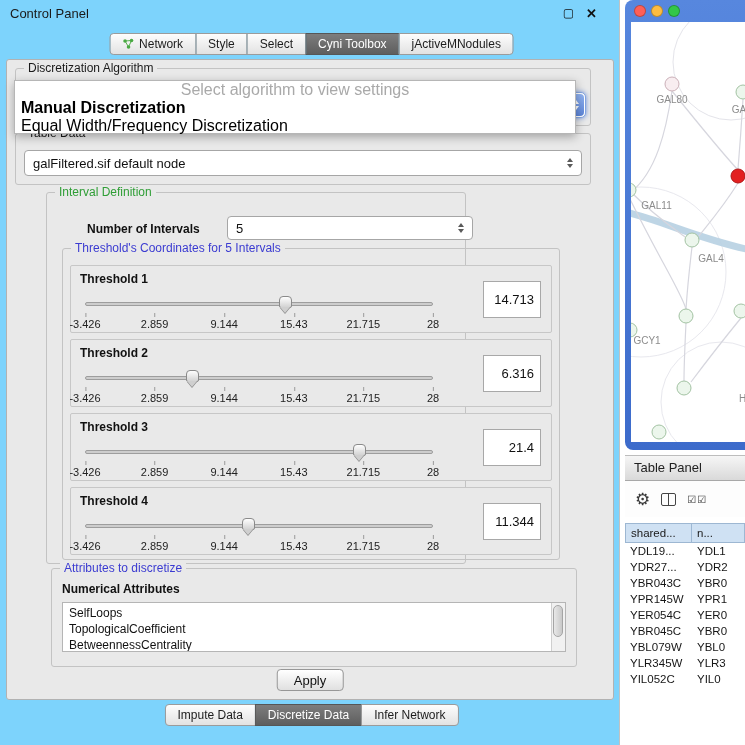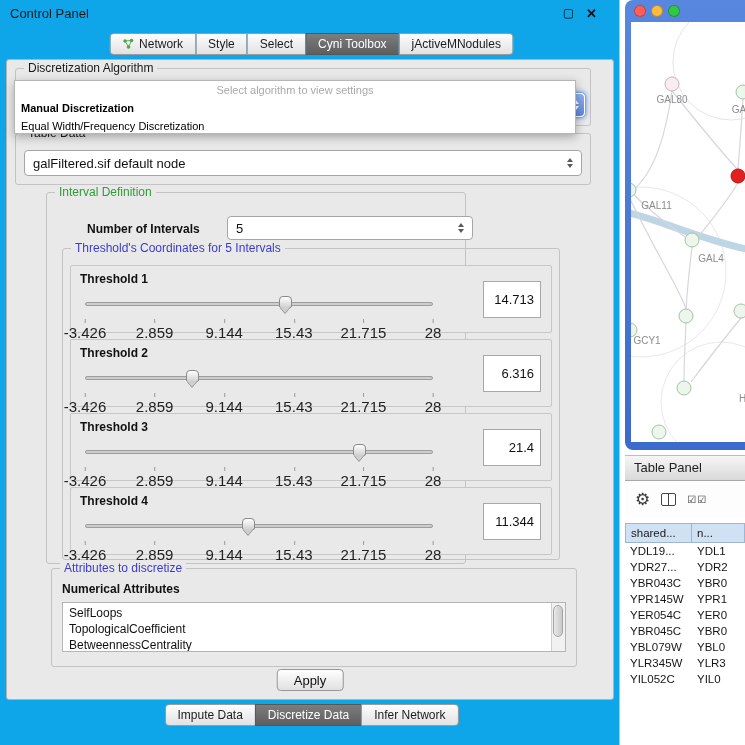--- a/index.html
+++ b/index.html
@@ -1,21 +1,21 @@
 <!DOCTYPE html>
 <html><head>
 <meta charset="utf-8">
 <style>
   *{margin:0;padding:0;box-sizing:border-box;}
   html,body{width:745px;height:745px;overflow:hidden;}
   body{font-family:"Liberation Sans",sans-serif;background:#fff;-webkit-font-smoothing:antialiased;}
   .stage{position:relative;width:745px;height:745px;background:#fff;overflow:hidden;}
 
   
-  .cp{position:absolute;left:0;top:0;width:620px;height:745px;background:#0ea5e9;border-right:1px solid #c2c2c2;}
+  .cp{position:absolute;left:0;top:0;width:620px;height:745px;background:#7dd3fc;border-right:1px solid #c2c2c2;}
   .cp-titlebar{position:absolute;left:0;top:0;right:0;height:26px;display:flex;align-items:center;padding:0 22px 0 10px;font-size:13px;color:#1a1a1a;}
   .tb-icons{margin-left:auto;display:flex;gap:12px;align-items:center;}
   .tb-icon{font-size:12px;color:#111;line-height:1;cursor:default;}
   .tb-icon.close{font-weight:bold;font-size:13px;}
 
   
   .seg-bar{position:absolute;display:flex;}
   .top-tabs{top:33px;left:50%;transform:translateX(-50%);}
   .bottom-tabs{top:704px;left:50%;transform:translateX(-50%);}
   .seg{font-size:12px;color:#1c1c1c;padding:0 12px;height:22px;display:flex;align-items:center;gap:5px;
@@ -50,38 +50,38 @@
 
   
   .threshold-box{position:absolute;left:7px;width:482px;height:68px;border:1px solid #c7c7c7;border-radius:2px;background:#e9e9e9;}
   .t0{top:16px;} .t1{top:90px;} .t2{top:164px;padding-left:42px;} .t3{top:238px;}
   .th-label{position:absolute;left:9px;top:6px;font-size:12px;font-weight:bold;color:#111;}
   .slider{position:absolute;left:14px;top:30px;width:348px;height:16px;cursor:default;}
   .track{position:absolute;left:0;right:0;top:6px;height:4px;background:#cdcdcd;border:1px solid #9d9d9d;border-radius:2px;}
   .handle{position:absolute;top:0;width:13px;height:12px;margin-left:-6.5px;background:linear-gradient(#fefefe,#d3d3d3);border:1px solid #8a8a8a;border-radius:4px 4px 2px 2px;z-index:2;}
   .handle::after{content:"";position:absolute;left:0px;top:10px;border-left:5.5px solid transparent;border-right:5.5px solid transparent;border-top:6px solid #cfcfcf;filter:drop-shadow(0 1px 0 #8a8a8a);}
   .tick-row{position:absolute;left:14px;top:50px;width:348px;height:12px;}
-  .tick-label{position:absolute;transform:translateX(-50%);font-size:15px;color:#222;white-space:nowrap;top:8px;}
+  .tick-label{position:absolute;transform:translateX(-50%);font-size:11px;color:#222;white-space:nowrap;top:2px;}
   .tick-label::before{content:"";position:absolute;left:50%;top:-5px;width:1px;height:4px;background:#9a9a9a;}
   .value-field{position:absolute;right:10px;top:15px;width:58px;height:37px;background:#fff;border:1px solid #a8a8a8;font-size:13px;color:#111;display:flex;align-items:center;justify-content:flex-end;padding-right:6px;}
 
   
   .attrs-heading{position:absolute;left:10px;top:13px;font-size:12px;font-weight:bold;color:#111;}
   .listbox{position:absolute;left:10px;top:33px;width:504px;height:50px;background:#fff;border:1px solid #b5b5b5;overflow:hidden;}
   .list-inner{position:absolute;left:0;top:2px;right:14px;}
   .list-item{font-size:12px;line-height:16px;padding-left:6px;color:#111;white-space:nowrap;}
   .vscroll{position:absolute;right:0;top:0;bottom:0;width:14px;background:#f1f1f1;border-left:1px solid #cfcfcf;}
   .vthumb{position:absolute;left:1px;top:2px;width:10px;height:32px;background:linear-gradient(90deg,#e8e8e8,#c9c9c9);border:1px solid #a5a5a5;border-radius:5px;}
 
   .apply-btn{position:absolute;left:50%;transform:translateX(-50%);top:609px;height:22px;padding:0 16px;font-size:13px;color:#111;
     background:linear-gradient(#ffffff,#e0e0e0);border:1px solid #979797;border-radius:4px;cursor:default;}
 
   
   .popup{position:absolute;left:14px;top:80px;width:562px;height:54px;background:#fff;border:1px solid #b6b6b6;box-shadow:0 3px 9px rgba(0,0,0,.3);z-index:30;}
-  .popup-row{height:18px;line-height:18px;font-size:11px;padding:0 6px;white-space:nowrap;}
+  .popup-row{height:18px;line-height:18px;font-size:16px;padding:0 6px;white-space:nowrap;}
   .popup-placeholder{text-align:center;color:#a9a9a9;}
   .popup-opt-bold{font-weight:bold;color:#000;}
 
   
   .combo-fragment{position:absolute;left:540px;top:92px;width:46px;height:26px;background:#fff;border:1px solid #84a5e0;border-radius:5px;box-shadow:0 0 5px rgba(96,136,219,.95);z-index:5;}
   .combo-capsule{position:absolute;right:1px;top:1px;bottom:1px;width:17px;background:linear-gradient(#90b2f0,#5d85d8);border-radius:0 4px 4px 0;display:flex;flex-direction:column;align-items:center;justify-content:center;gap:2px;}
   .cap-up{width:0;height:0;border-left:3px solid transparent;border-right:3px solid transparent;border-bottom:4px solid #fff;}
   .cap-dn{width:0;height:0;border-left:3px solid transparent;border-right:3px solid transparent;border-top:4px solid #fff;}
 
   

